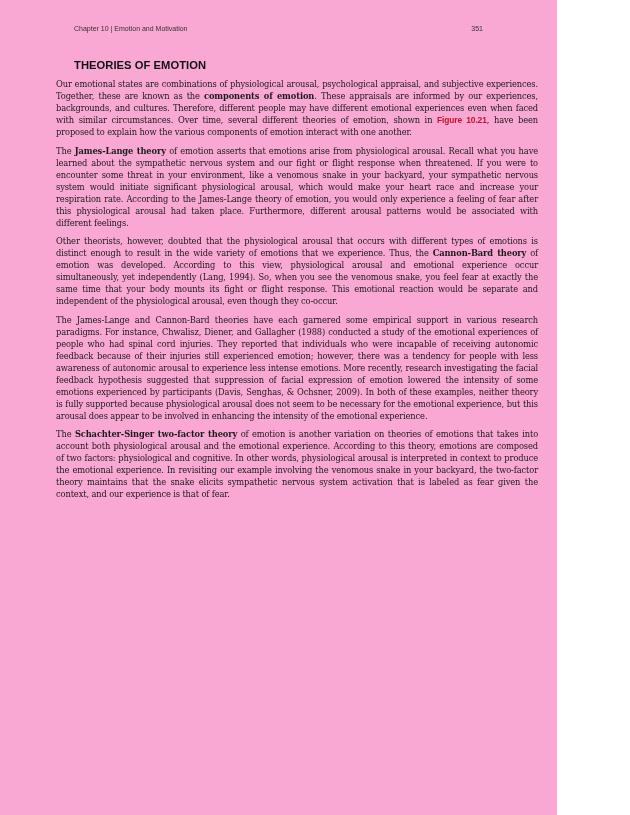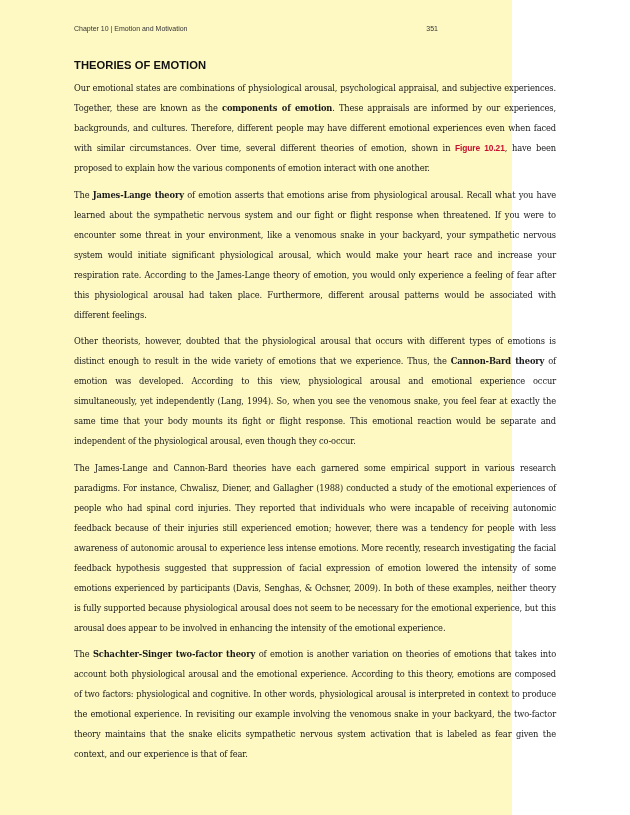--- a/index.html
+++ b/index.html
@@ -9,23 +9,23 @@
     }
     body {
       width: 630px;
       height: 815px;
       position: relative;
       overflow: hidden;
     }
     .page {
       position: absolute;
       left: 0; top: 0;
-      width: 512px;
+      width: 557px;
       height: 815px;
-      background: #fef9c3;
+      background: #f9a8d4;
     }
     .running-header {
       position: absolute;
       left: 74px;
       right: 74px;
       top: 25px;
       height: 12px;
       font-family: "Liberation Sans", sans-serif;
       font-size: 7px;
       color: #333333;
@@ -38,26 +38,26 @@
       top: 59px;
       font-family: "Liberation Sans", sans-serif;
       font-weight: bold;
       font-size: 11.2px;
       color: #111111;
       letter-spacing: 0.05px;
       margin: 0;
     }
     .content {
       position: absolute;
-      left: 74px;
+      left: 56px;
       top: 78px;
       width: 482px;
       font-family: "DejaVu Serif", "Liberation Serif", serif;
       font-size: 8.3px;
-      line-height: 20px;
+      line-height: 12.0px;
       color: #1a1a1a;
     }
     .content p {
       margin: 0 0 6.5px 0;
       text-align: justify;
       text-align-last: left;
       letter-spacing: -0.12px;
     }
     .content b {
       font-weight: bold;

